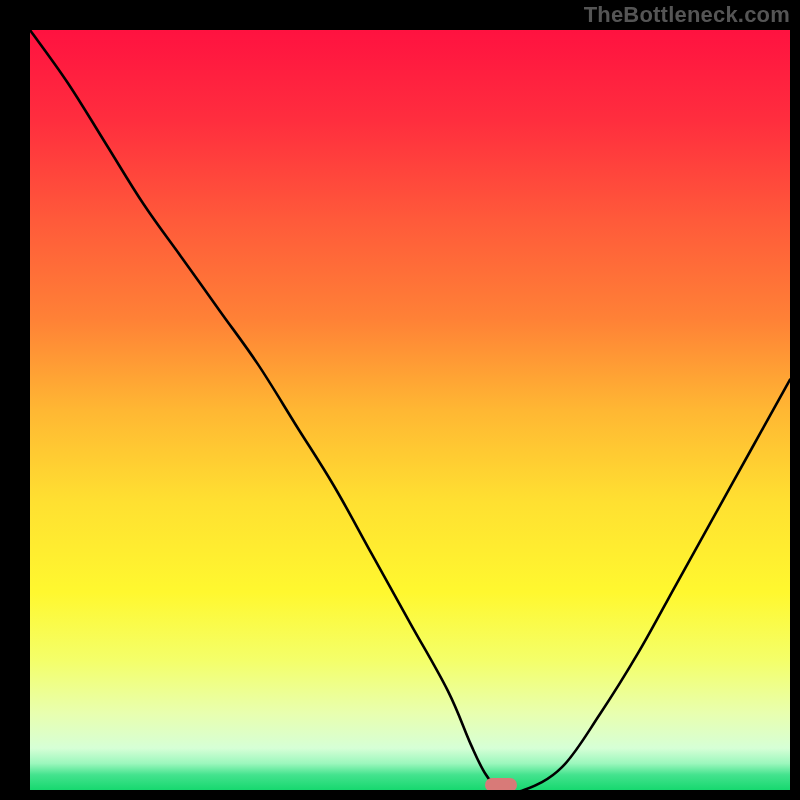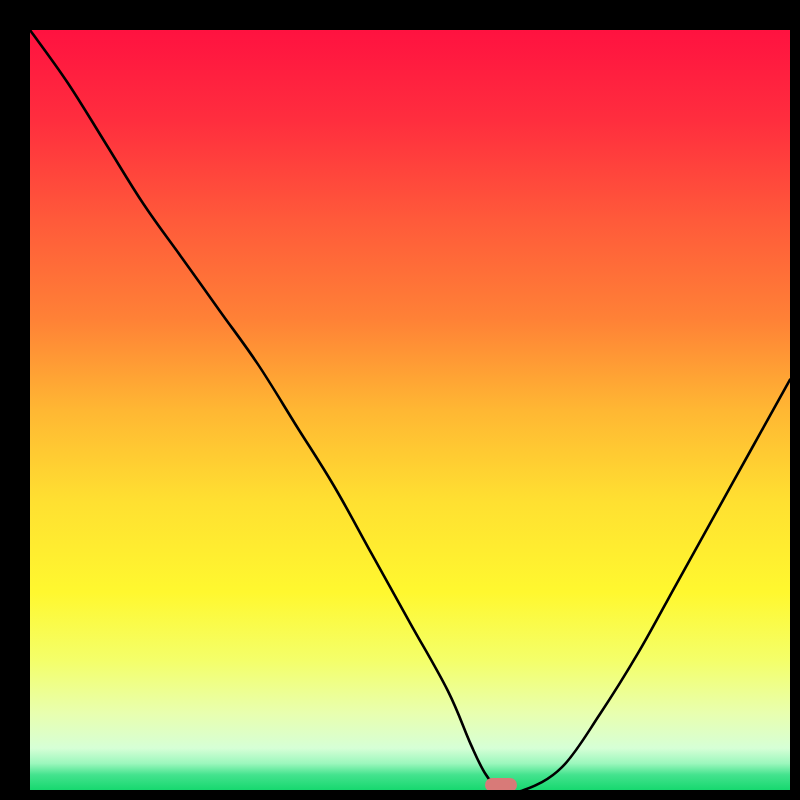--- a/index.html
+++ b/index.html
@@ -54,20 +54,21 @@
     background: #d87a78;
     border-radius: 8px;
     z-index: 4;
   }
 </style>
 </head>
 <body>
 
 <div class="container">
 
+  <div class="watermark">TheBottleneck.com</div>
 
   <div class="plot-area">
 
     <svg class="gradient-bg" viewBox="0 0 760 760" preserveAspectRatio="none">
       <defs>
         <linearGradient id="bg-grad" x1="0" y1="0" x2="0" y2="1">
             <stop offset="0%" stop-color="#ff1240"></stop>
             <stop offset="12%" stop-color="#ff2e3e"></stop>
             <stop offset="25%" stop-color="#ff5a3a"></stop>
             <stop offset="38%" stop-color="#ff8136"></stop>

